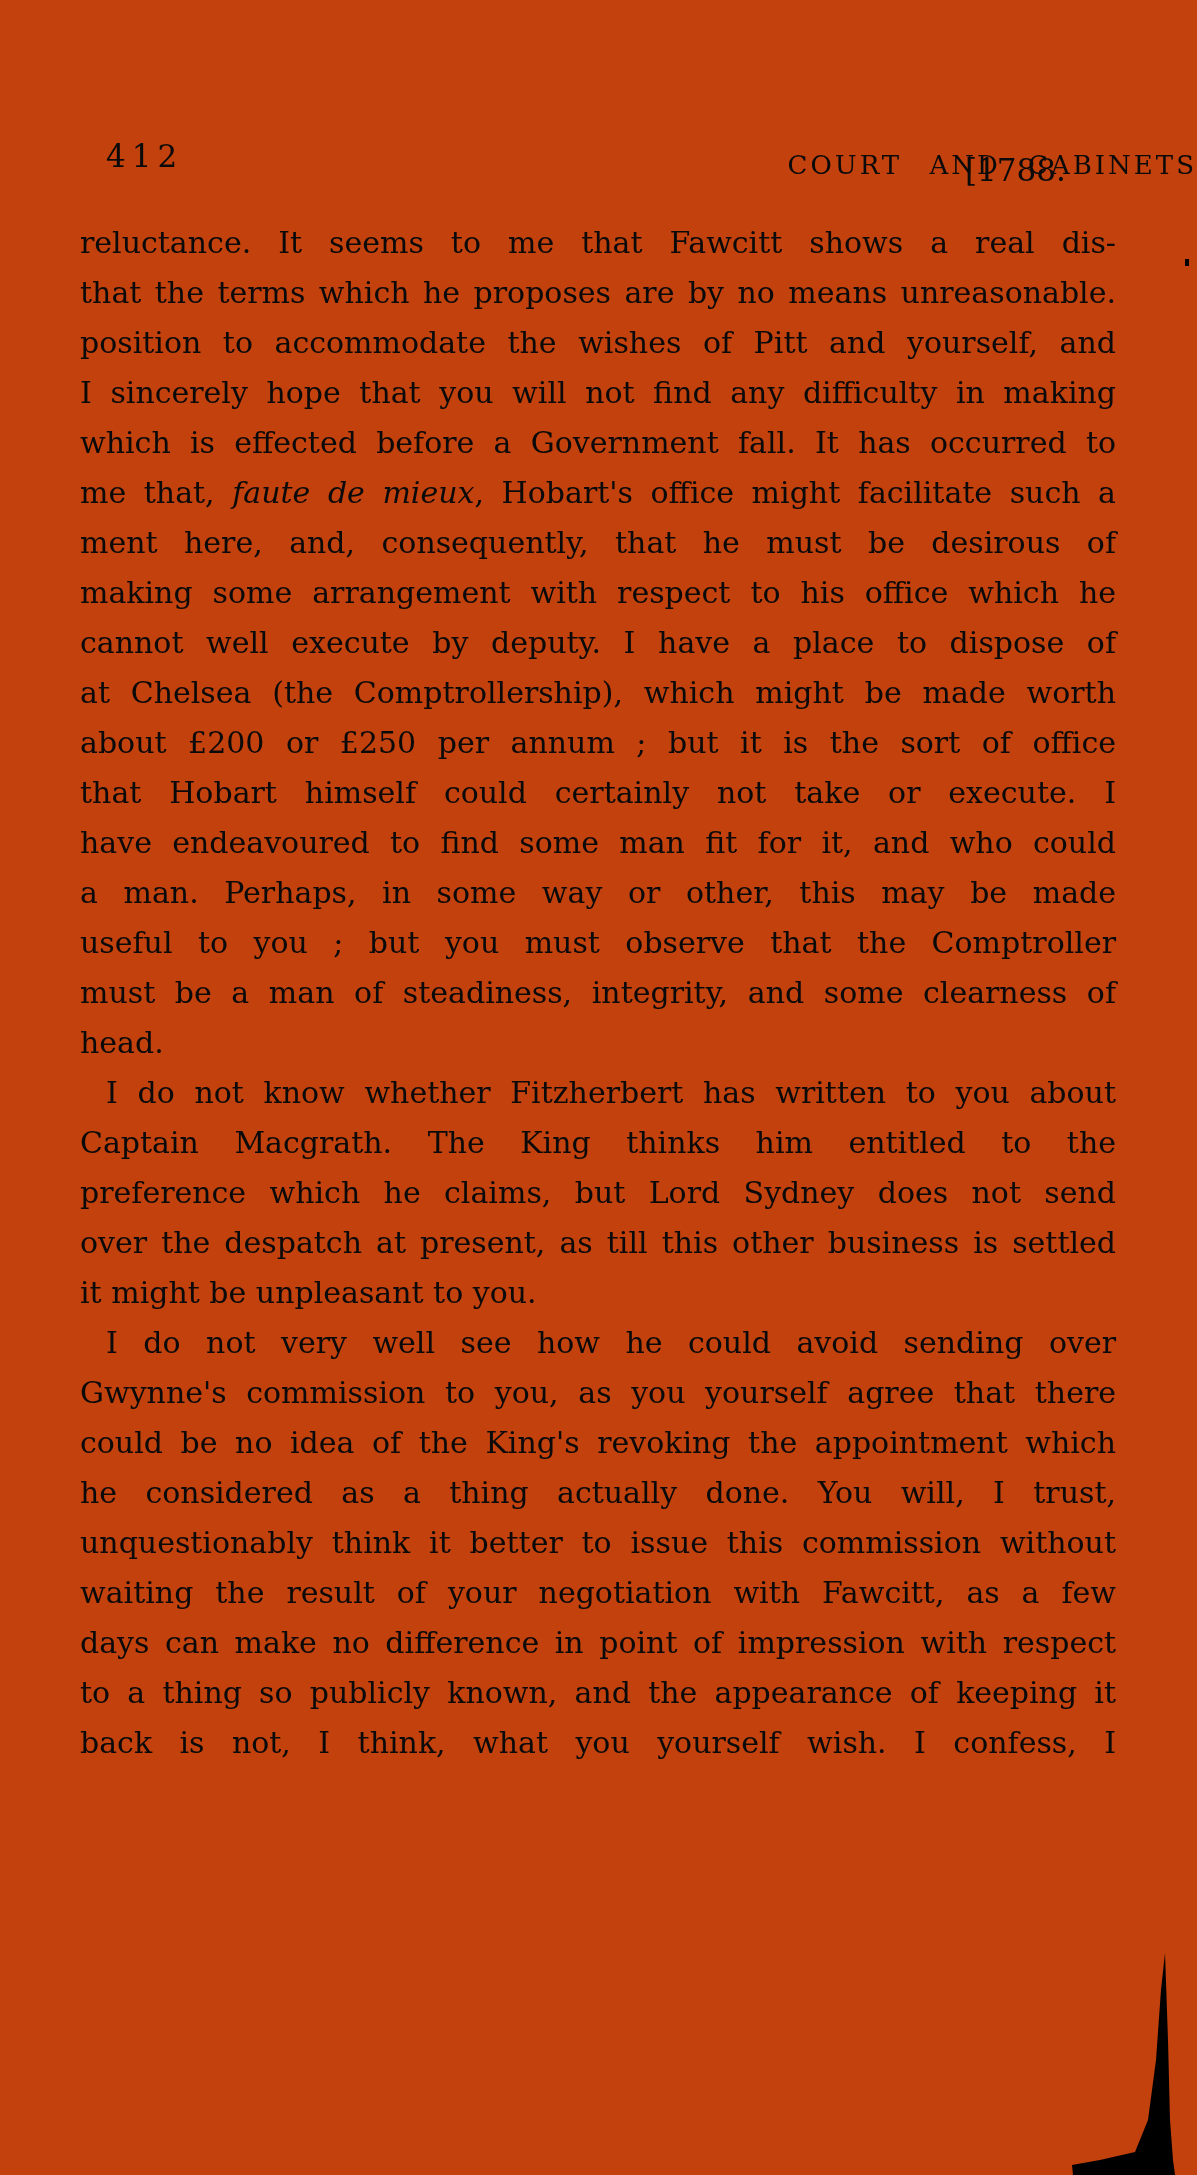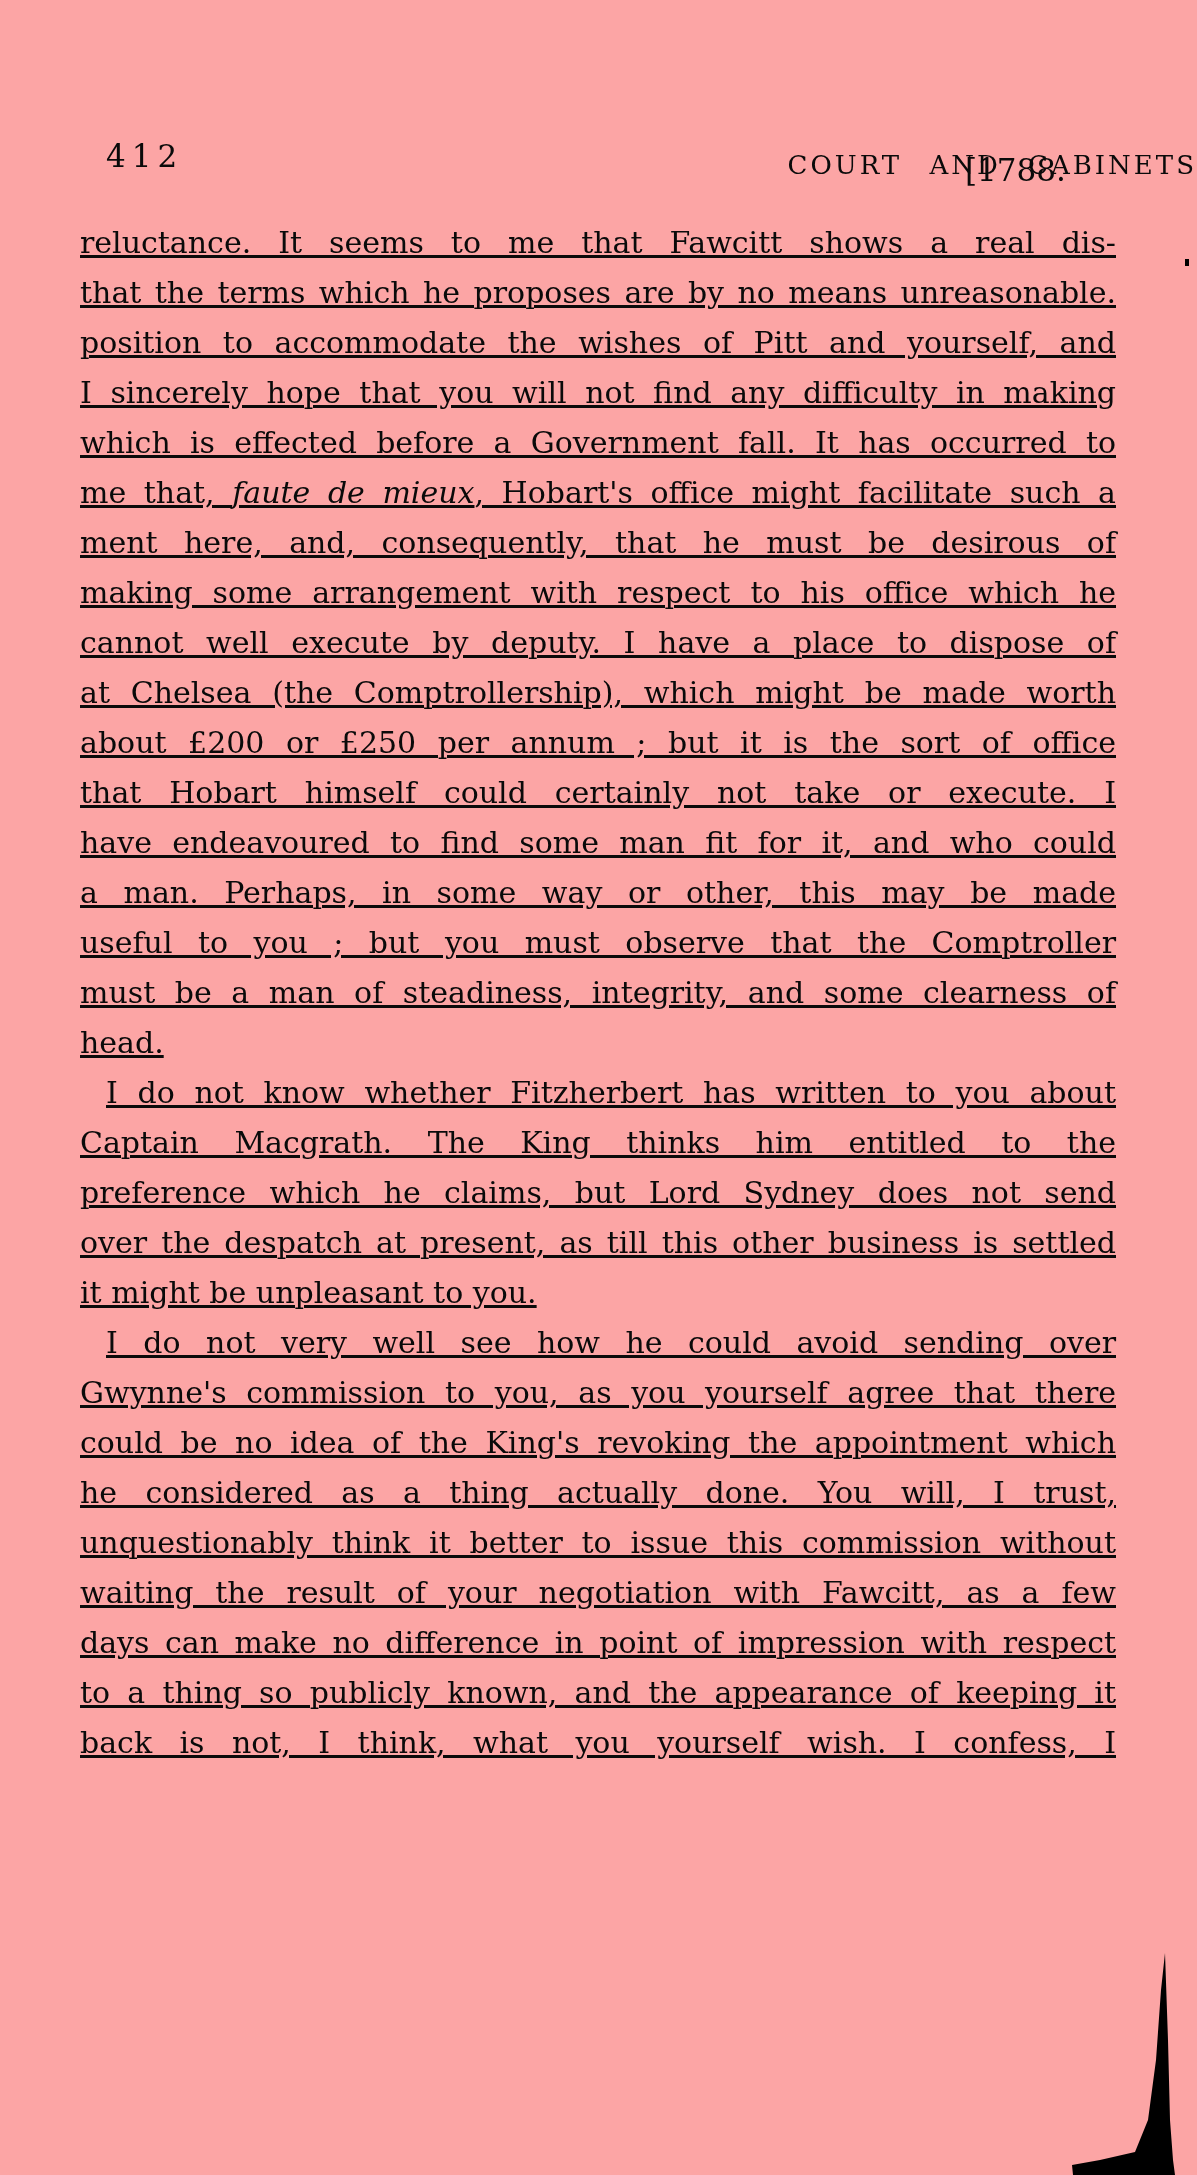--- a/index.html
+++ b/index.html
@@ -1,20 +1,20 @@
 <!DOCTYPE html>
 <html><head>
 <meta charset="utf-8">
 <style>
   html, body { margin: 0; padding: 0; background: #ffffff; }
   .page {
     position: relative;
     width: 1197px;
     height: 2175px;
-    background: #fca5a5;
+    background: #c2410c;
     font-family: "DejaVu Serif", "Liberation Serif", serif;
     color: #0a0a0a;
     overflow: hidden;
   }
   .hdr-num {
     position: absolute;
     left: 106px;
     top: 138px;
     font-size: 31px;
     letter-spacing: 6px;
@@ -35,21 +35,20 @@
     top: 152px;
     font-size: 31px;
   }
   .body-block {
     position: absolute;
     left: 80px;
     top: 218px;
     width: 1036px;
     font-size: 30px;
     line-height: 50px;
-    text-decoration: underline;
   }
   .line {
     height: 50px;
     text-align: justify;
     text-align-last: justify;
   }
   .line.noj {
     text-align: right;
     text-align-last: left;
   }

